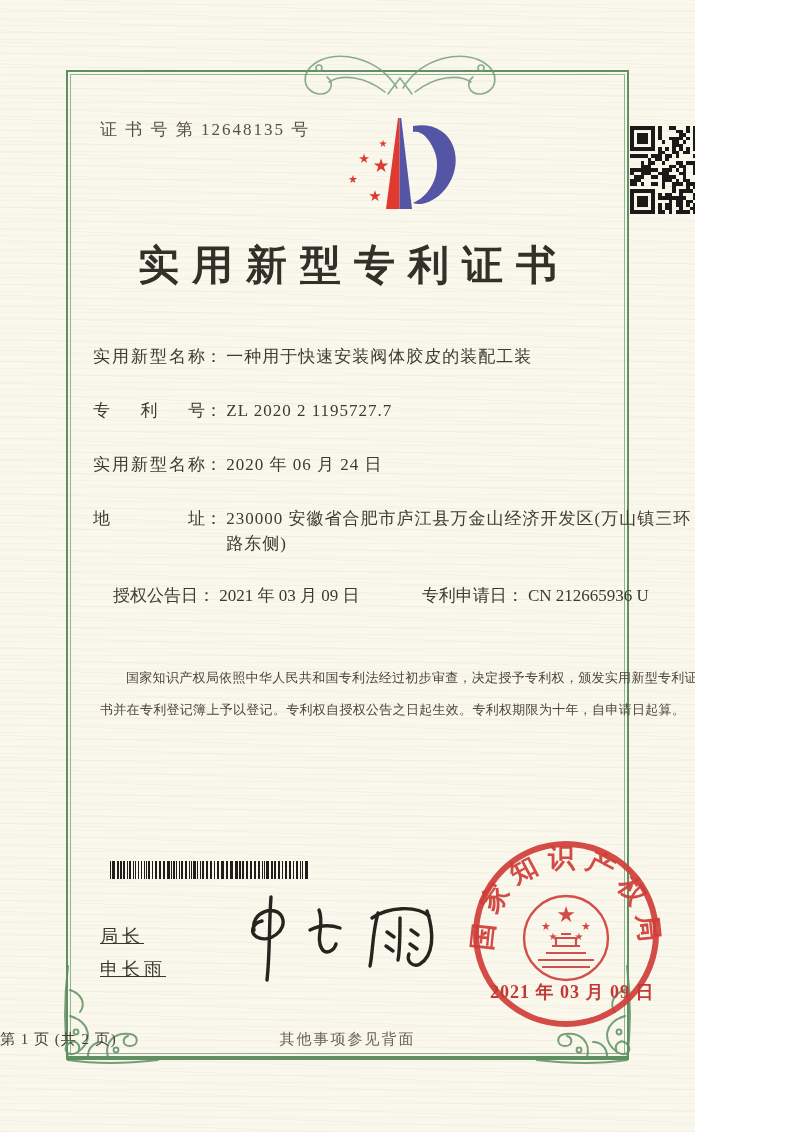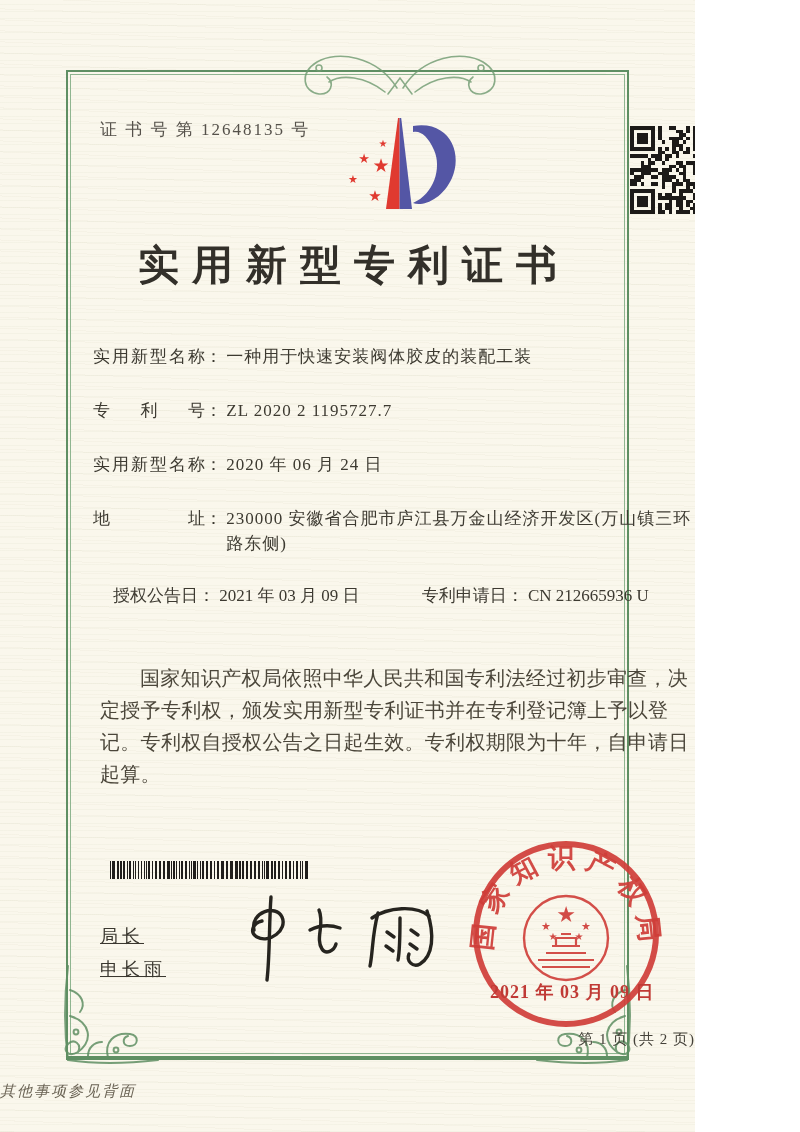--- a/index.html
+++ b/index.html
@@ -28,29 +28,29 @@
     font-size:41px;font-weight:600;letter-spacing:13px;color:#33302a;text-indent:13px;
   }
   .fields{position:absolute;left:93px;top:344px;width:606px;font-size:17px;}
   .frow{margin-bottom:29px;line-height:25px;}
   .flabel{display:inline-block;width:112px;text-align:justify;text-align-last:justify;vertical-align:top;}
   .fcolon{display:inline-block;vertical-align:top;}
   .fvalue{display:inline-block;vertical-align:top;max-width:466px;letter-spacing:1px;}
   .grow{margin-top:-2px;}
   .grow .half{display:inline-block;margin-left:20px;}
   .grow .half.right{margin-left:58px;}
-  .paras{position:absolute;left:100px;top:662px;width:602px;font-size:20px;line-height:32px;color:#4b463a;letter-spacing:0.3px;}
+  .paras{position:absolute;left:100px;top:662px;width:602px;font-size:13px;line-height:32px;color:#4b463a;letter-spacing:0.3px;}
   .paras p{margin:0;text-indent:2em;}
   .barcode{position:absolute;left:110px;top:860px;width:202px;height:20px;}
   .seal{position:absolute;left:468px;top:836px;width:196px;height:196px;}
   .seal-date{position:absolute;left:490px;top:980px;font-size:18px;color:#c03a35;letter-spacing:1px;font-weight:600;white-space:nowrap;}
   .signer{position:absolute;left:100px;top:920px;font-size:18px;line-height:33px;color:#3a372f;letter-spacing:4px;text-decoration:underline;}
   .signature{position:absolute;left:222px;top:890px;}
-  .page-info{position:absolute;left:0;top:1030px;width:100%;text-align:right;font-size:15px;color:#45423a;letter-spacing:1px;}
-  .footer-note{position:absolute;left:0;top:1082px;width:100%;font-size:15px;color:#6a6354;font-style:italic;letter-spacing:2px;}
+  .page-info{position:absolute;left:0;top:1030px;width:100%;text-align:left;font-size:15px;color:#45423a;letter-spacing:1px;}
+  .footer-note{position:absolute;left:0;top:1030px;width:100%;text-align:center;font-size:15px;color:#6a6354;letter-spacing:2px;}
   .orn{position:absolute;pointer-events:none;}
   .orn.top-center{left:285px;top:42px;}
   .orn.bl{left:54px;top:960px;}
   .orn.br{right:54px;top:960px;transform:scaleX(-1);}
 </style>
 </head>
 <body>
 
 <div class="page">
 

